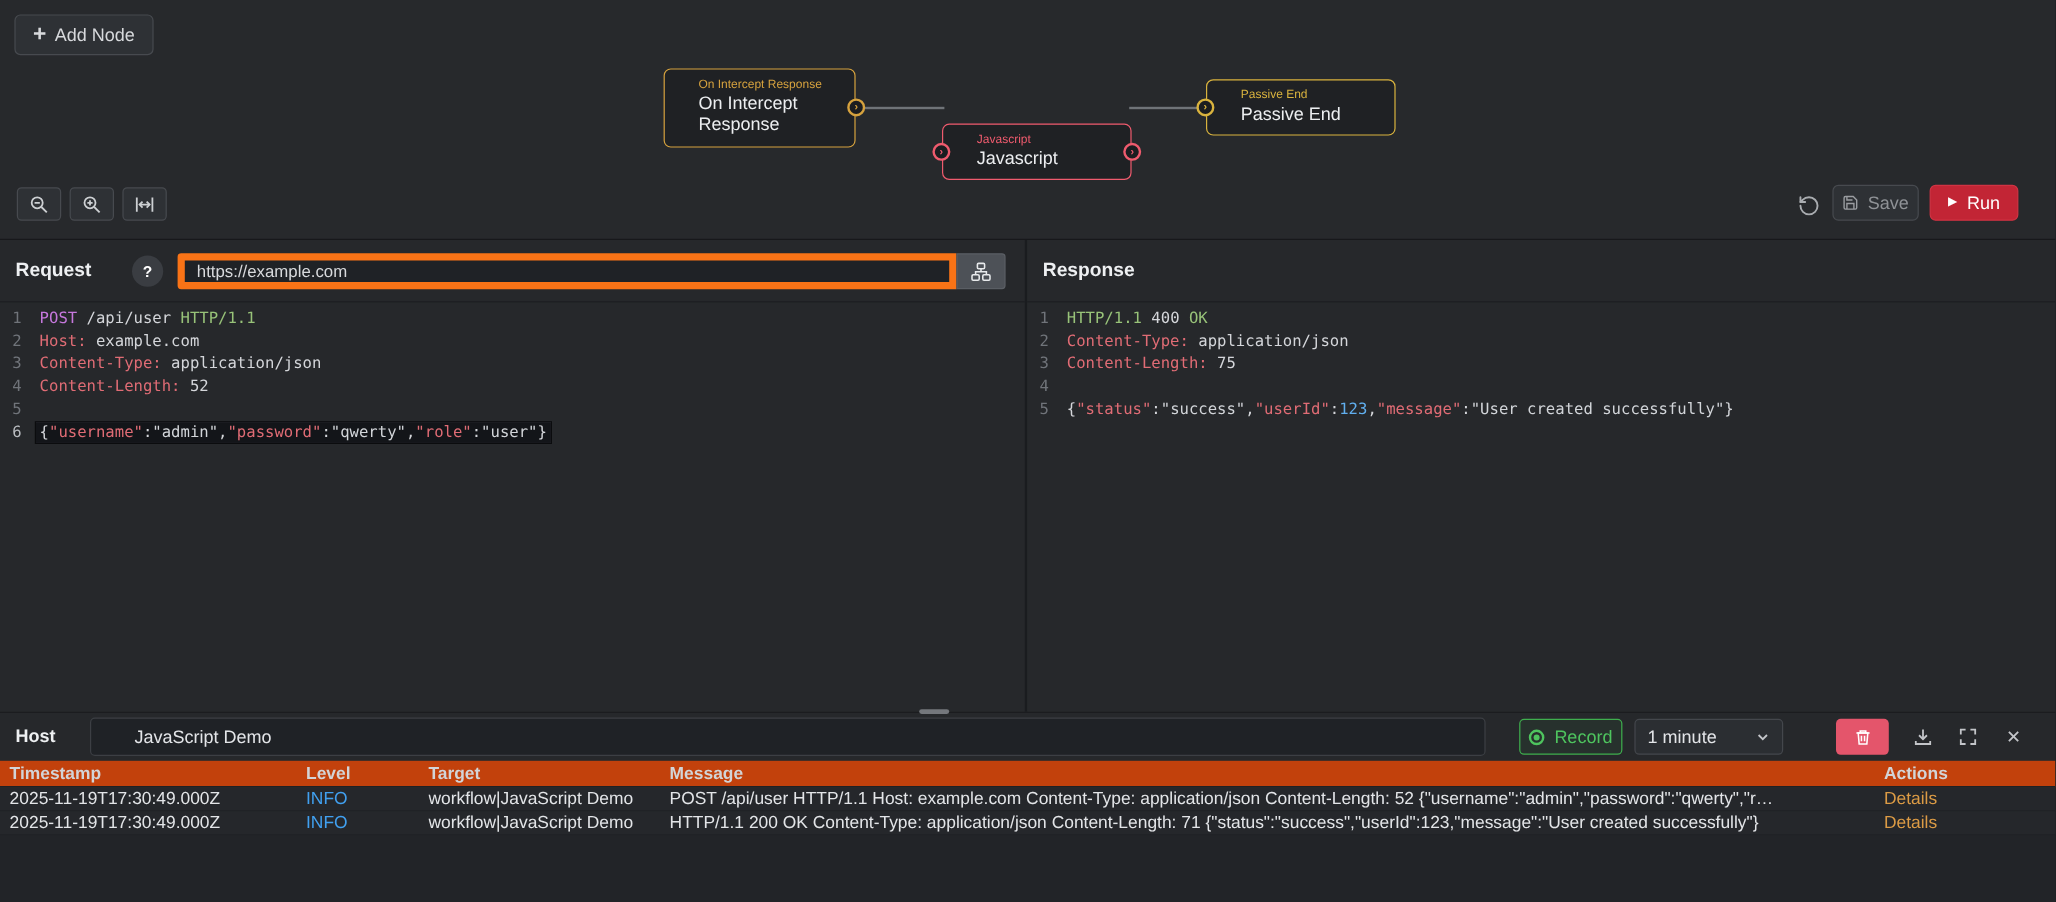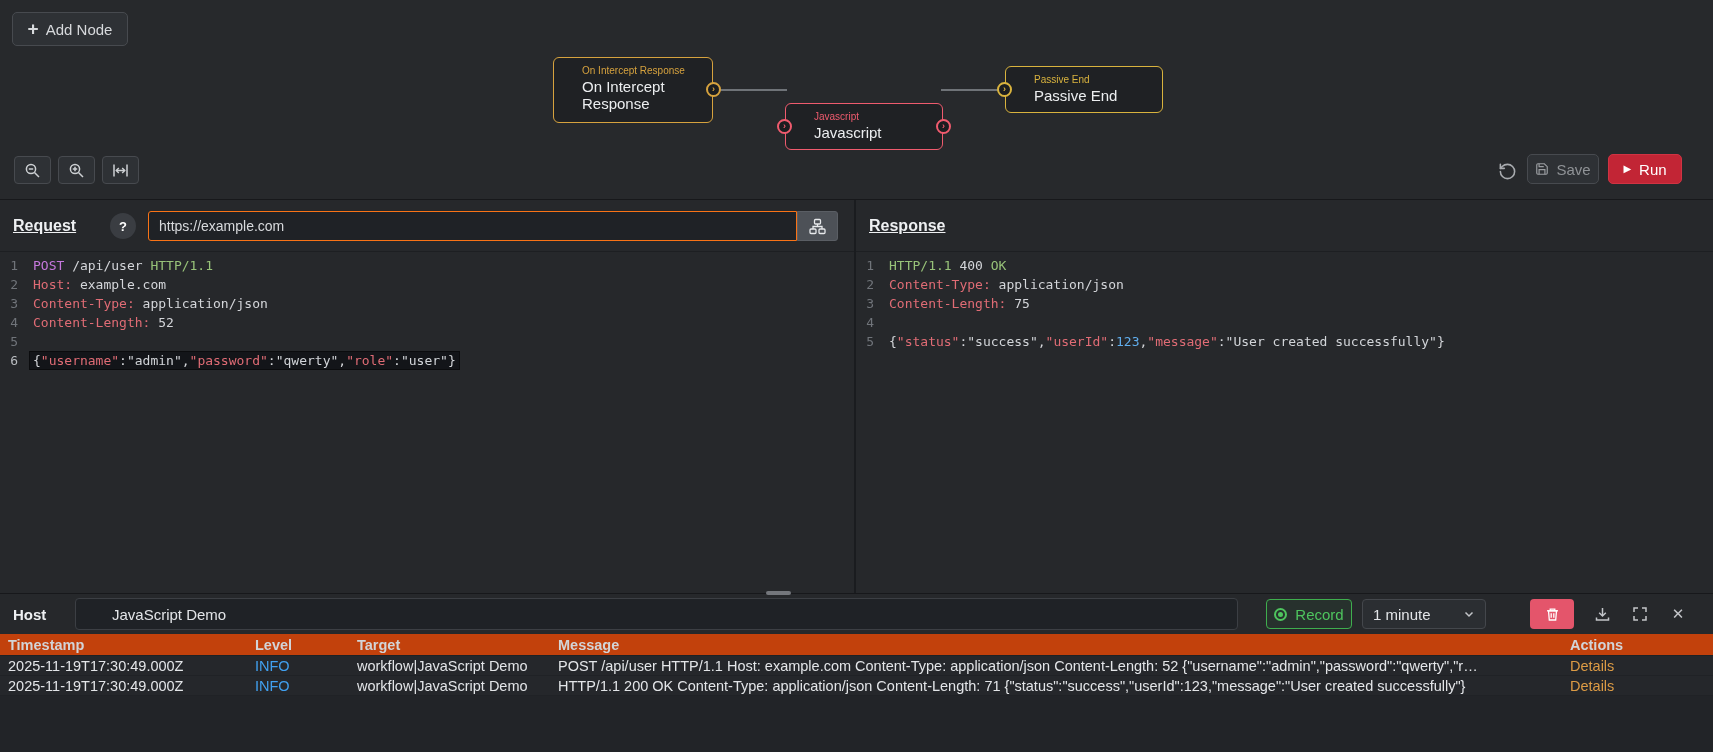--- a/index.html
+++ b/index.html
@@ -33,23 +33,23 @@
   .save-btn { position:absolute; left:1527px; top:154px; width:72px; height:30px; font-size:15px; color:#8f9296; }
   .run-btn  { position:absolute; left:1608px; top:154px; width:74px; height:30px; background:#c22535; border:1px solid #d03343; border-radius:5px; color:#fff; font-size:15px; display:flex; align-items:center; justify-content:center; gap:8px; cursor:pointer; }
   .run-btn .play { font-size:10px; line-height:1; }
 
   
   .middle { display:flex; height:394px; border-bottom:1px solid #17181b; }
   .panel { display:flex; flex-direction:column; background:#26282b; position:relative; }
   .request-panel { width:856px; border-right:2px solid #1a1c1f; }
   .response-panel { flex:1; }
   .panel-header { position:relative; height:52px; flex:none; border-bottom:1px solid #1d1f22; }
-  .panel-title { position:absolute; left:13px; top:50%; transform:translateY(-50%); font-size:16px; font-weight:bold; color:#eef0f2;text-decoration:underline; }
+  .panel-title { position:absolute; left:13px; top:50%; transform:translateY(-50%); font-size:16px; font-weight:bold; color:#eef0f2; }
   .help-btn { position:absolute; left:110px; top:13px; width:26px; height:26px; border-radius:50%; background:#3a3d42; border:none; color:#fff; font-size:13px; font-weight:bold; display:flex; align-items:center; justify-content:center; cursor:pointer; }
-  .url-input { position:absolute; left:148px; top:11px; width:649px; height:30px; background:#1f2226; border:1px solid #f97316; border-radius:3px 0 0 3px; color:#d8dadd; font-size:14px; padding:0 10px; outline:none; font-family:"Liberation Sans",sans-serif; }
+  .url-input { position:absolute; left:148px; top:11px; width:649px; height:30px; background:#1f2226; border:6px solid #f97316; border-radius:3px 0 0 3px; color:#d8dadd; font-size:14px; padding:0 10px; outline:none; font-family:"Liberation Sans",sans-serif; }
   .sitemap-btn { position:absolute; left:797px; top:11px; width:41px; height:30px; background:#4d5157; border:1px solid #5a5e64; border-radius:0 3px 3px 0; display:flex; align-items:center; justify-content:center; cursor:pointer; }
 
   .editor { flex:1; display:flex; font-family:"DejaVu Sans Mono", monospace; font-size:13px; line-height:19px; overflow:hidden; }
   .gutter { width:27px; flex:none; padding-top:4px; text-align:right; color:#70747a; }
   .gutter-num { height:19px; padding-right:9px; }
   .gutter-num.active { color:#b9bcc0; }
   .code-lines { flex:1; padding-top:4px; padding-left:6px; }
   .code-line { height:19px; white-space:pre; }
   .active-box { background:#131519; box-shadow:0 0 0 1px #0b0c0e; padding:1px 3px; margin:-1px -3px; }
   .tok-kw { color:#c678dd; }

